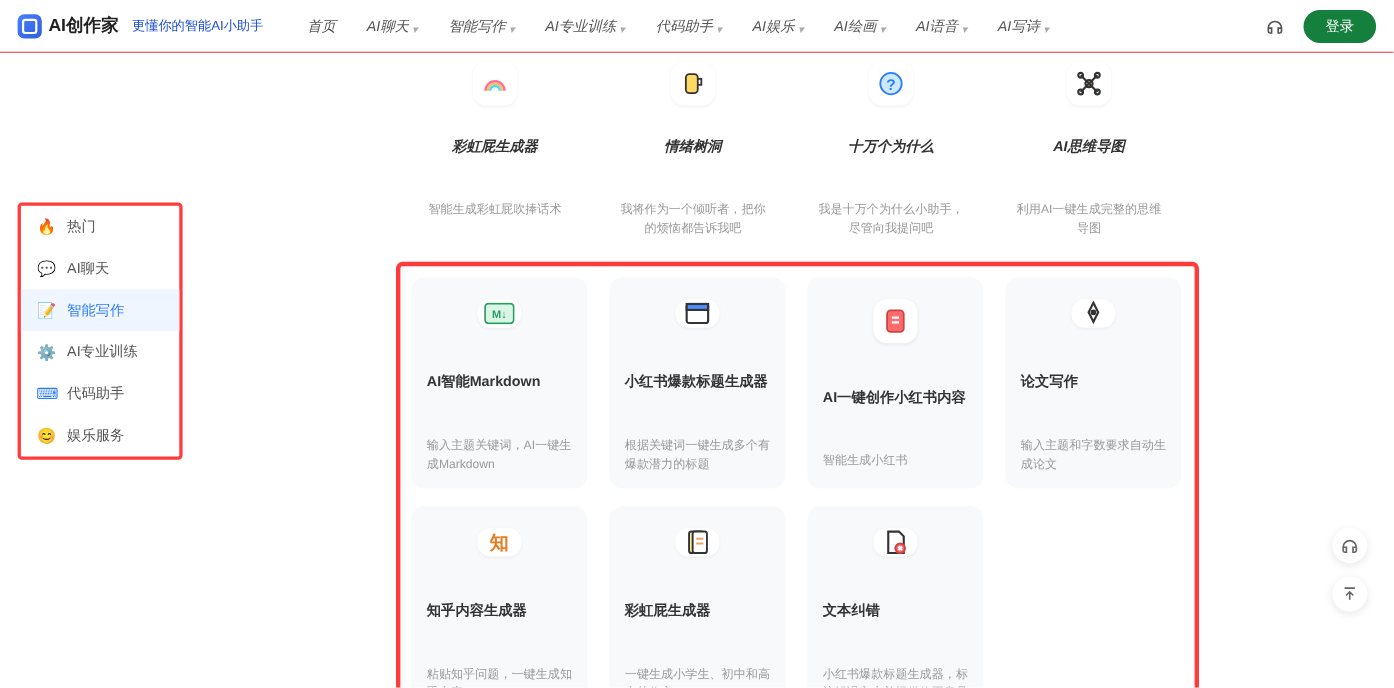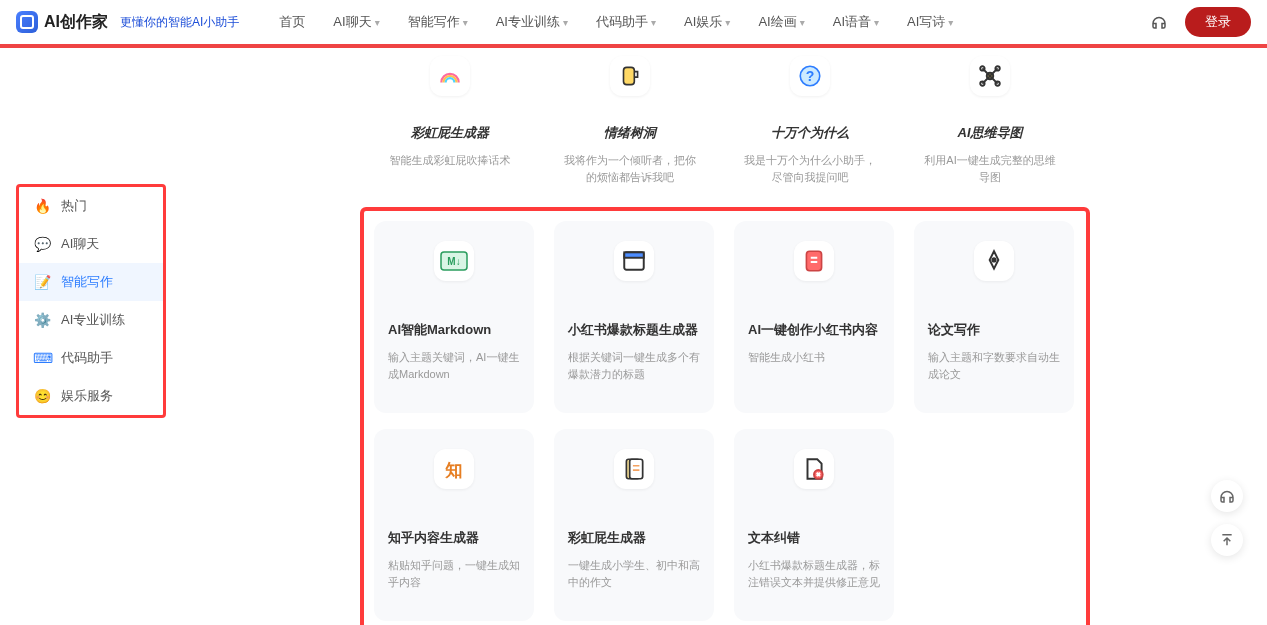--- a/index.html
+++ b/index.html
@@ -1,43 +1,43 @@
 <!DOCTYPE html>
 <html><head>
 <meta charset="utf-8">
 <style>
 * { margin: 0; padding: 0; box-sizing: border-box; }
 body { font-family: -apple-system, "PingFang SC", "Microsoft YaHei", sans-serif; background: #fff; width: 1267px; height: 625px; overflow: hidden; position: relative; }
 
-.header { height: 48px; border-bottom: 4px solid #ef4444; display: flex; align-items: center; padding: 0 16px; }
+.header { height: 48px; border-bottom: 1px solid #ef4444; display: flex; align-items: center; padding: 0 16px; }
 .logo { display: flex; align-items: center; gap: 6px; }
 .logo-icon { width: 22px; height: 22px; background: linear-gradient(135deg,#4a7fff,#2d5fd9); border-radius: 6px; position: relative; }
 .logo-icon::before { content: ""; position: absolute; inset: 4px; border: 2px solid #fff; border-radius: 3px; }
 .logo-text { font-weight: 700; font-size: 16px; color: #222; }
 .tagline { font-size: 12px; color: #1d4ed8; margin-left: 12px; }
 .nav { display: flex; gap: 28px; margin-left: 40px; font-size: 13px; color: #555; }
-.nav-item { display: flex; align-items: center; gap: 3px; cursor: pointer; }
+.nav-item { display: flex; align-items: flex-end; gap: 3px; cursor: pointer; font-style: italic; }
 .chev { font-size: 10px; color: #aaa; }
 .header-right { margin-left: auto; display: flex; align-items: center; gap: 16px; }
 .headset { width: 20px; height: 20px; display: flex; align-items: center; justify-content: center; color: #555; }
-.login-btn { background: #b91c1c; color: #fff; border: none; padding: 6px 20px; border-radius: 16px; font-size: 13px; cursor: pointer; }
+.login-btn { background: #15803d; color: #fff; border: none; padding: 6px 20px; border-radius: 16px; font-size: 13px; cursor: pointer; }
 
 .content { display: flex; padding-top: 0; }
 .sidebar { width: 220px; padding: 16px 0 0 16px; }
 .side-box { border: 3px solid #ff3b3b; border-radius: 4px; width: 150px; margin-top: 120px; }
 .side-item { display: flex; align-items: center; gap: 10px; padding: 10px 16px; font-size: 13px; color: #555; cursor: pointer; }
 .side-item.active { color: #2d7dff; background: #f0f6ff; }
 .si-icon { width: 16px; height: 16px; display: flex; align-items: center; justify-content: center; font-size: 14px; }
 
 .main { flex: 1; padding: 0 16px 16px 0; position: relative; }
 .row { display: flex; gap: 20px; }
 .card { width: 160px; height: 192px; background: #f8f9fb; border-radius: 12px; padding: 20px 14px 14px; display: flex; flex-direction: column; align-items: flex-start; }
 .card .cicon { width: 40px; height: 40px; background: #fff; border-radius: 12px; display: flex; align-items: center; justify-content: center; align-self: center; margin-bottom: 40px; box-shadow: 0 1px 3px rgba(0,0,0,.06); }
 .card .ctitle { font-size: 13px; font-weight: 700; color: #333; margin-bottom: 10px; }
-.card .cdesc { font-size: 11px; color: #999; line-height: 1.5; }
+.card .cdesc { font-size: 11px; color: #999; line-height: 1.5; margin-top: 31px; }
 .row1 .card { height: auto; padding-top: 0; }
 .row1 .cicon { margin-bottom: 28px; margin-top: 0; }
 .row1 .ctitle { align-self: center; text-align: center; width: 100%; font-style: italic; }
 .row1 .cdesc { text-align: center; width: 100%; }
 .row1 .card { background: transparent; }
 
 .highlight { border: 4px solid #ff3b3b; border-radius: 6px; padding: 10px; margin-left: -10px; margin-top: 8px; }
 
 .float-btns { position: absolute; right: 24px; top: 480px; display: flex; flex-direction: column; gap: 12px; }
 .fbtn { width: 32px; height: 32px; border-radius: 50%; background: #fff; box-shadow: 0 2px 8px rgba(0,0,0,.1); display: flex; align-items: center; justify-content: center; cursor: pointer; color: #666; }

